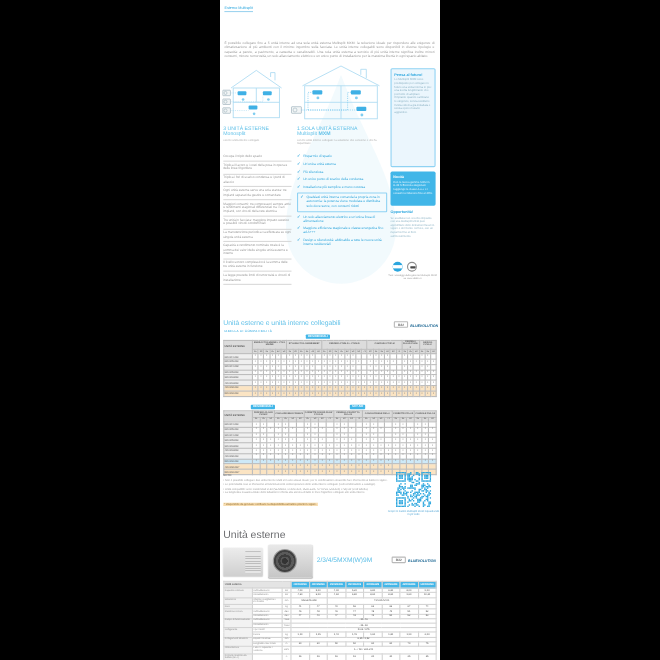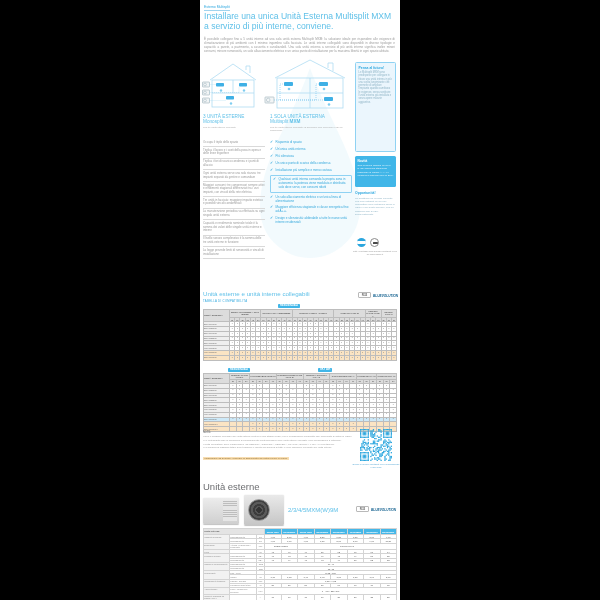--- a/index.html
+++ b/index.html
@@ -104,21 +104,20 @@
 </head>
 <body>
 
 <div class="page">
 
   <svg class="abs drop" viewBox="0 0 104 212">
     <path d="M52 2 C30 62 2 96 2 142 a50 50 0 0 0 100 0 C102 96 74 62 52 2 Z" fill="#e8f5fc" opacity="0.55"></path>
   </svg>
 
   <div class="abs eyebrow">Esterno Multisplit</div>
-  <h1 class="abs title" style="margin:0">Installare una unica Unità Esterna Multisplit MXM a servizio di più interne, conviene.</h1>
   <p class="abs intro" style="margin:0">È possibile collegare fino a 5 unità interne ad una sola unità esterna Multisplit MXM: la soluzione ideale per rispondere alle esigenze di climatizzazione di più ambienti con il minimo ingombro sulla facciata. Le unità interne collegabili sono disponibili in diverse tipologie e capacità: a parete, a pavimento, a cassetta e canalizzabili. Una sola unità esterna a servizio di più unità interne significa inoltre minori consumi, minore rumorosità, un solo allacciamento elettrico e un unico punto di installazione per la massima libertà in ogni spazio abitato.</p>
 
   <svg class="abs house-a" viewBox="0 0 58 52">
     <g stroke="#aedcf2" stroke-width="0.8" fill="none">
       <path d="M8 20 L31 4 L54 20"></path>
       <rect x="10" y="20" width="42" height="27"></rect>
       <path d="M10 33 H52 M31 20 V33"></path>
       <path d="M44 10 V6 H48 V13"></path>
     </g>
     <g stroke="#9bb0ba" stroke-width="0.6" fill="#f2f5f6">

